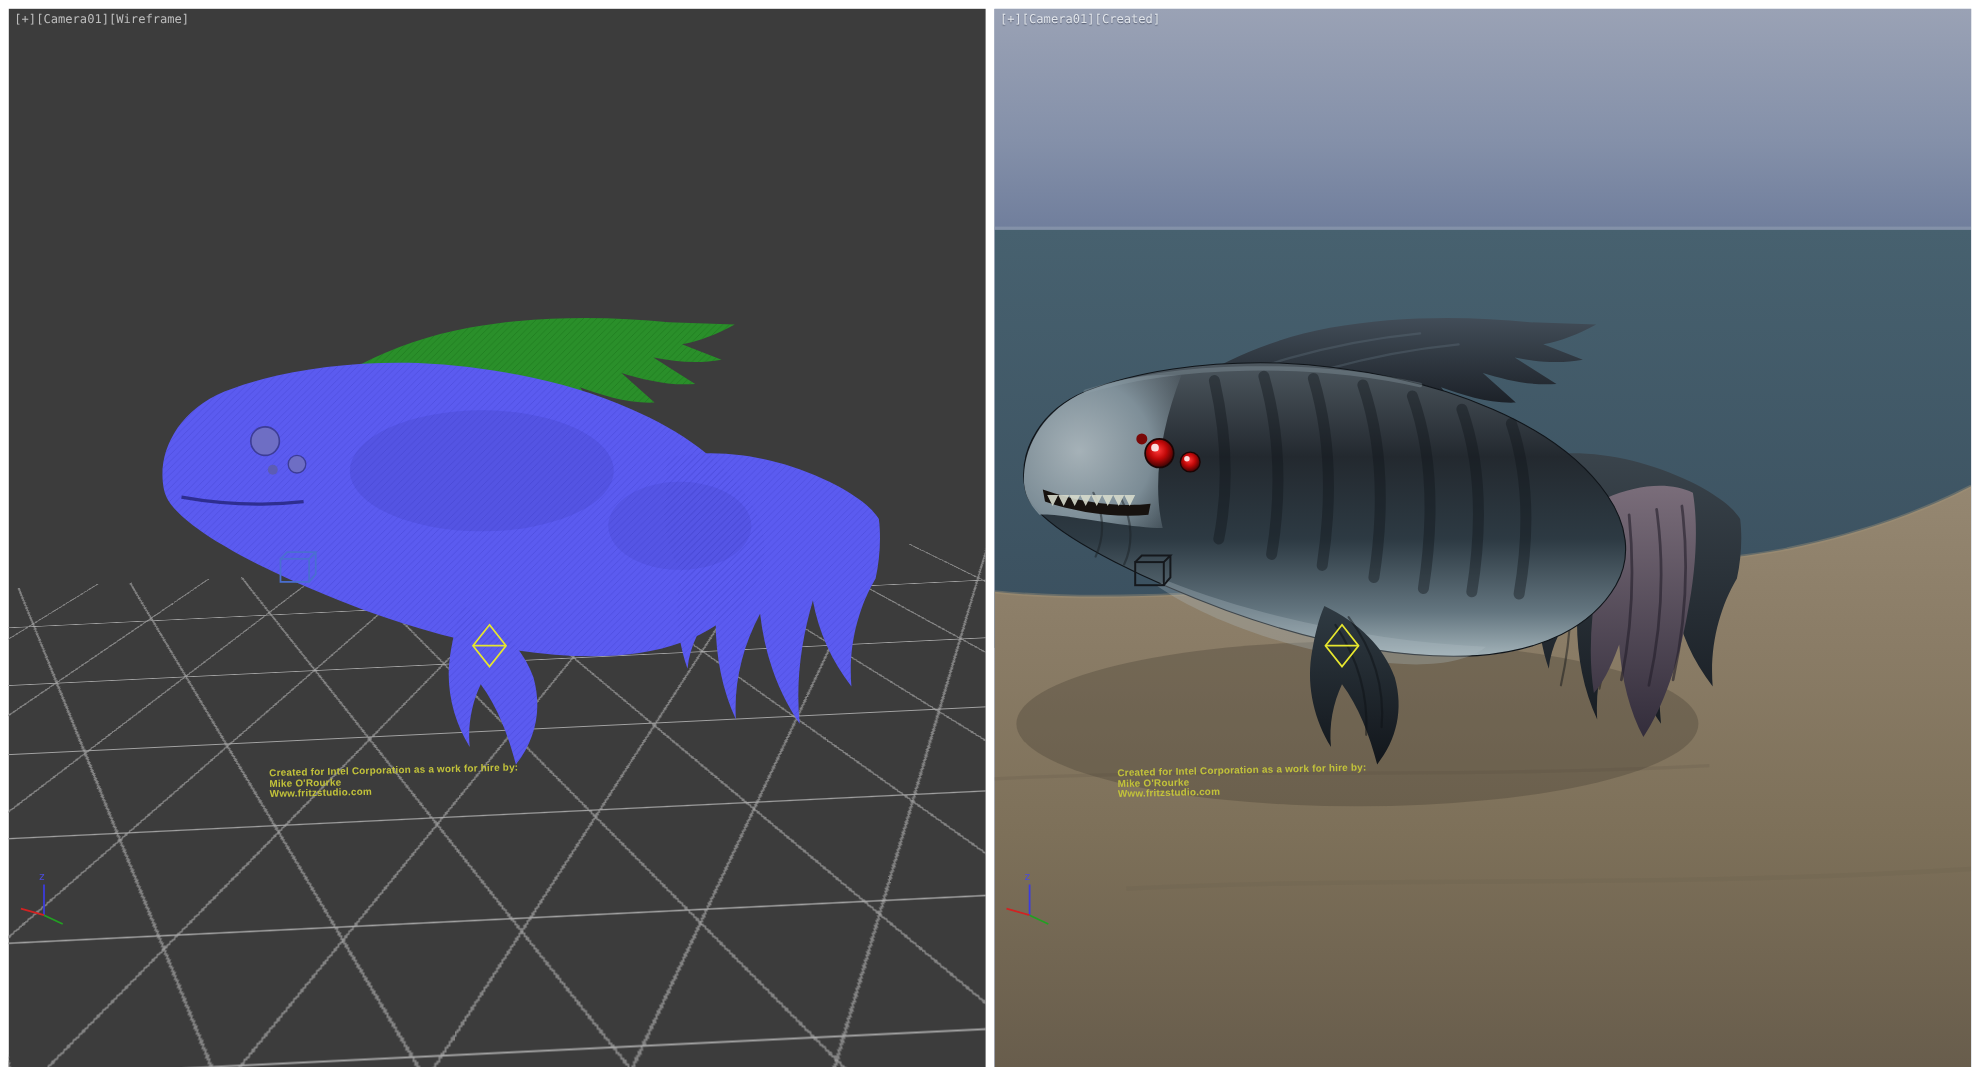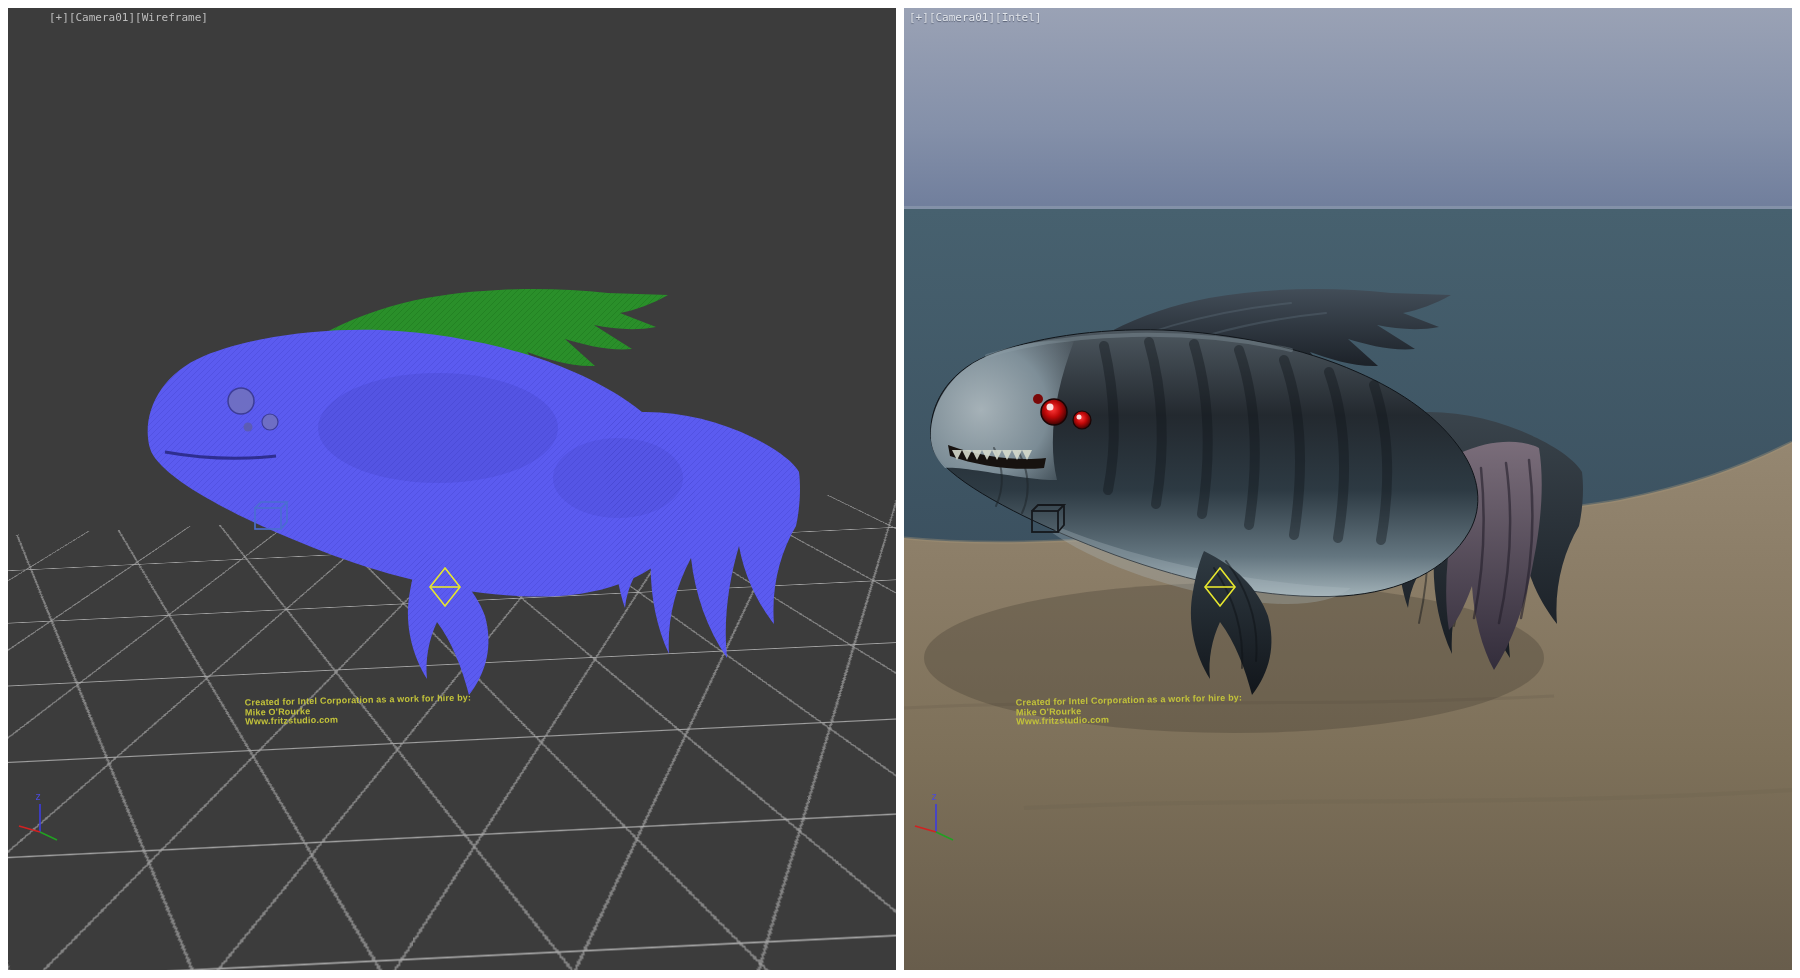--- a/index.html
+++ b/index.html
@@ -12,21 +12,21 @@
     position:absolute;top:8px;width:888px;height:962px;overflow:hidden;
   }
   #vp-left{left:8px;background:#3c3c3c;}
   #vp-right{left:904px;background:#76839f;}
 
   .vp-label{
     position:absolute;top:3px;left:5px;z-index:40;
     font-family:"DejaVu Sans Mono", monospace;font-size:11px;line-height:13px;
     cursor:default;user-select:none;white-space:nowrap;
   }
-  #vp-left .vp-label{color:#bdbdbd;margin-left:36px;}
+  #vp-left .vp-label{color:#bdbdbd;}
   #vp-right .vp-label{color:#e2e6ec;text-shadow:0 1px 1px rgba(35,42,60,.55);}
   .vp-label span{margin-right:0px;}
 
   
   .grid-clip{position:absolute;inset:0;overflow:hidden;z-index:5;}
   .grid-plane{
     position:absolute;left:-350px;top:505px;width:1600px;height:1700px;
     transform-origin:50% 0;
     transform:rotate(-2.8deg) perspective(850px) rotateX(57deg);
     background-image:
@@ -249,16 +249,16 @@
       <div>Www.fritzstudio.com</div>
     </div>
 
     <svg class="axis" viewBox="0 0 52 58">
       <text x="21" y="12" font-size="10" fill="#4b4bd8" font-family="DejaVu Sans Mono, monospace">z</text>
       <line x1="26" y1="44" x2="26" y2="16" stroke="#3c3ce0" stroke-width="1.6"></line>
       <line x1="26" y1="44" x2="5" y2="38" stroke="#d22222" stroke-width="1.6"></line>
       <line x1="26" y1="44" x2="43" y2="52" stroke="#22a022" stroke-width="1.6"></line>
     </svg>
 
-    <div class="vp-label"><span>[+]</span><span>[Camera01]</span><span>[Intel]</span></div>
+    <div class="vp-label"><span>[+]</span><span>[Camera01]</span><span>[Created]</span></div>
   </div>
 
 </div>
 
 </body></html>

